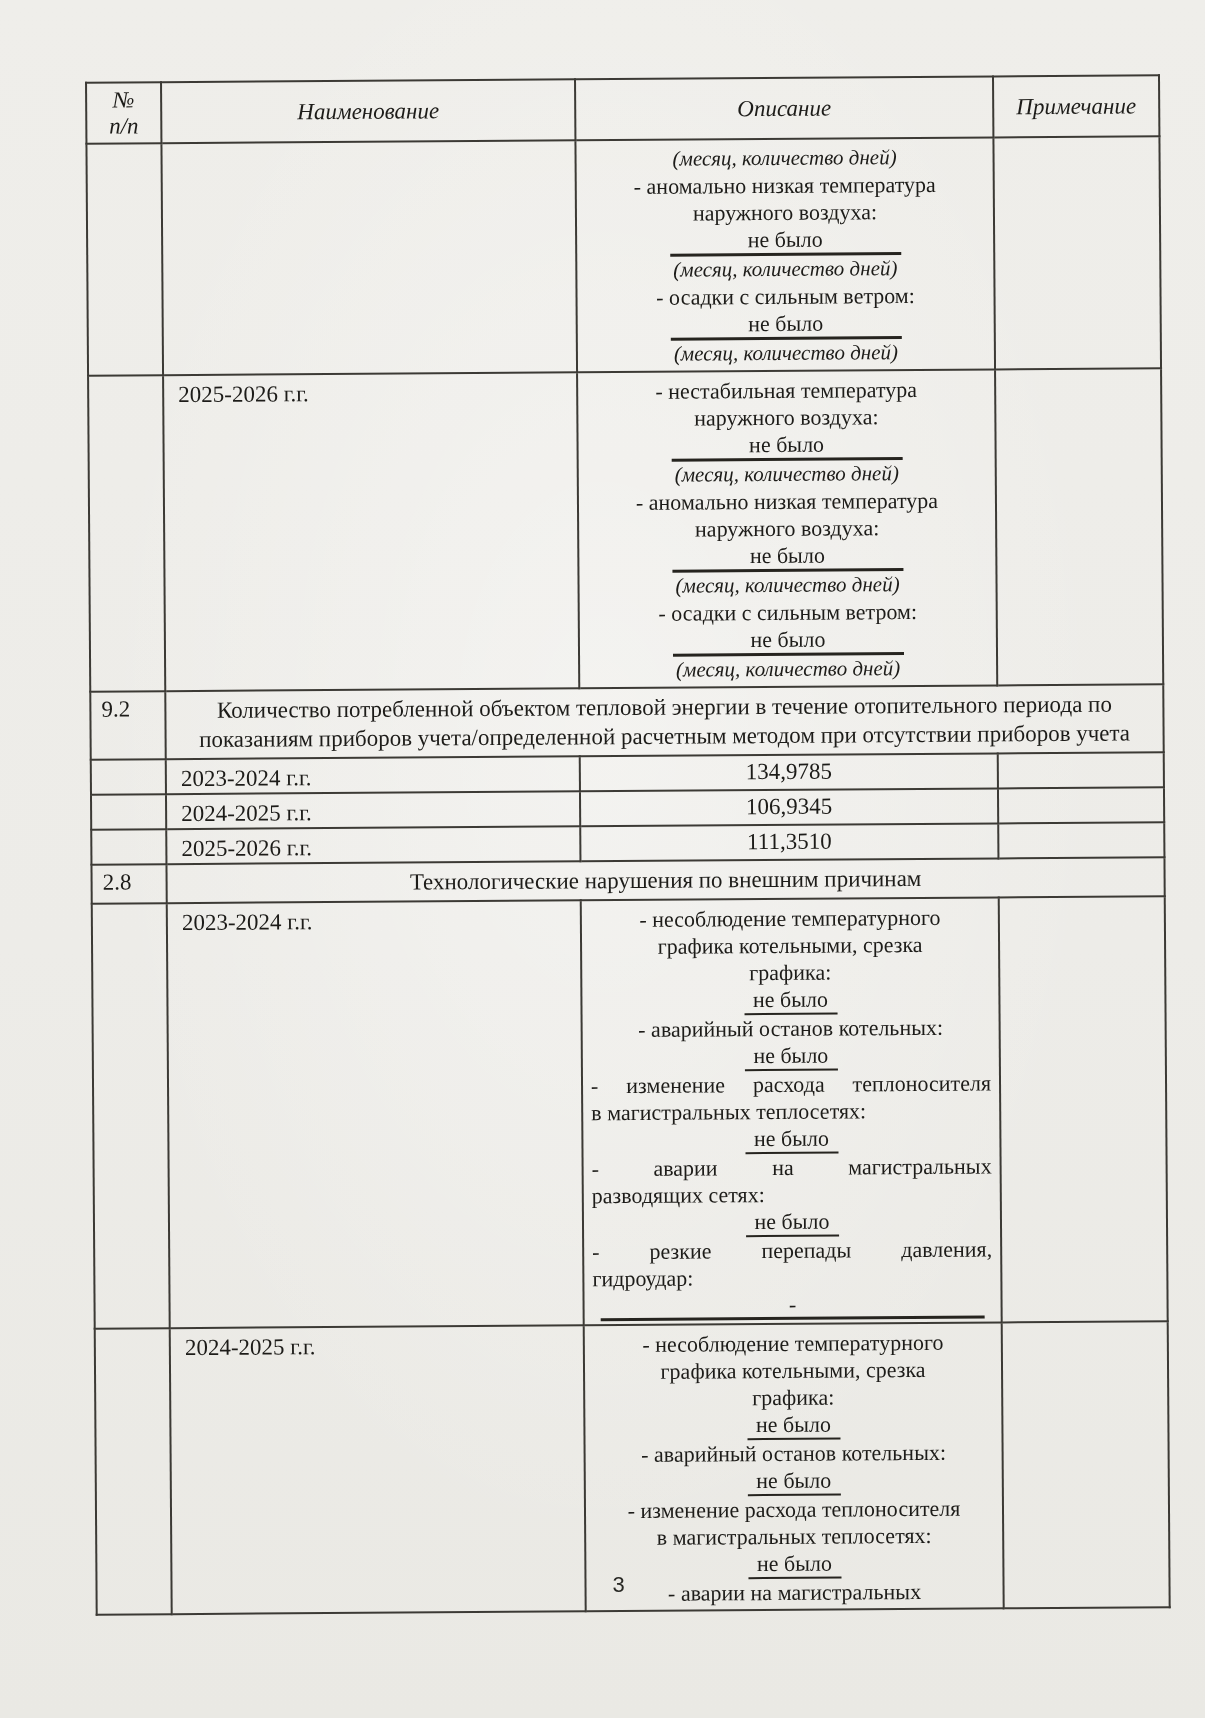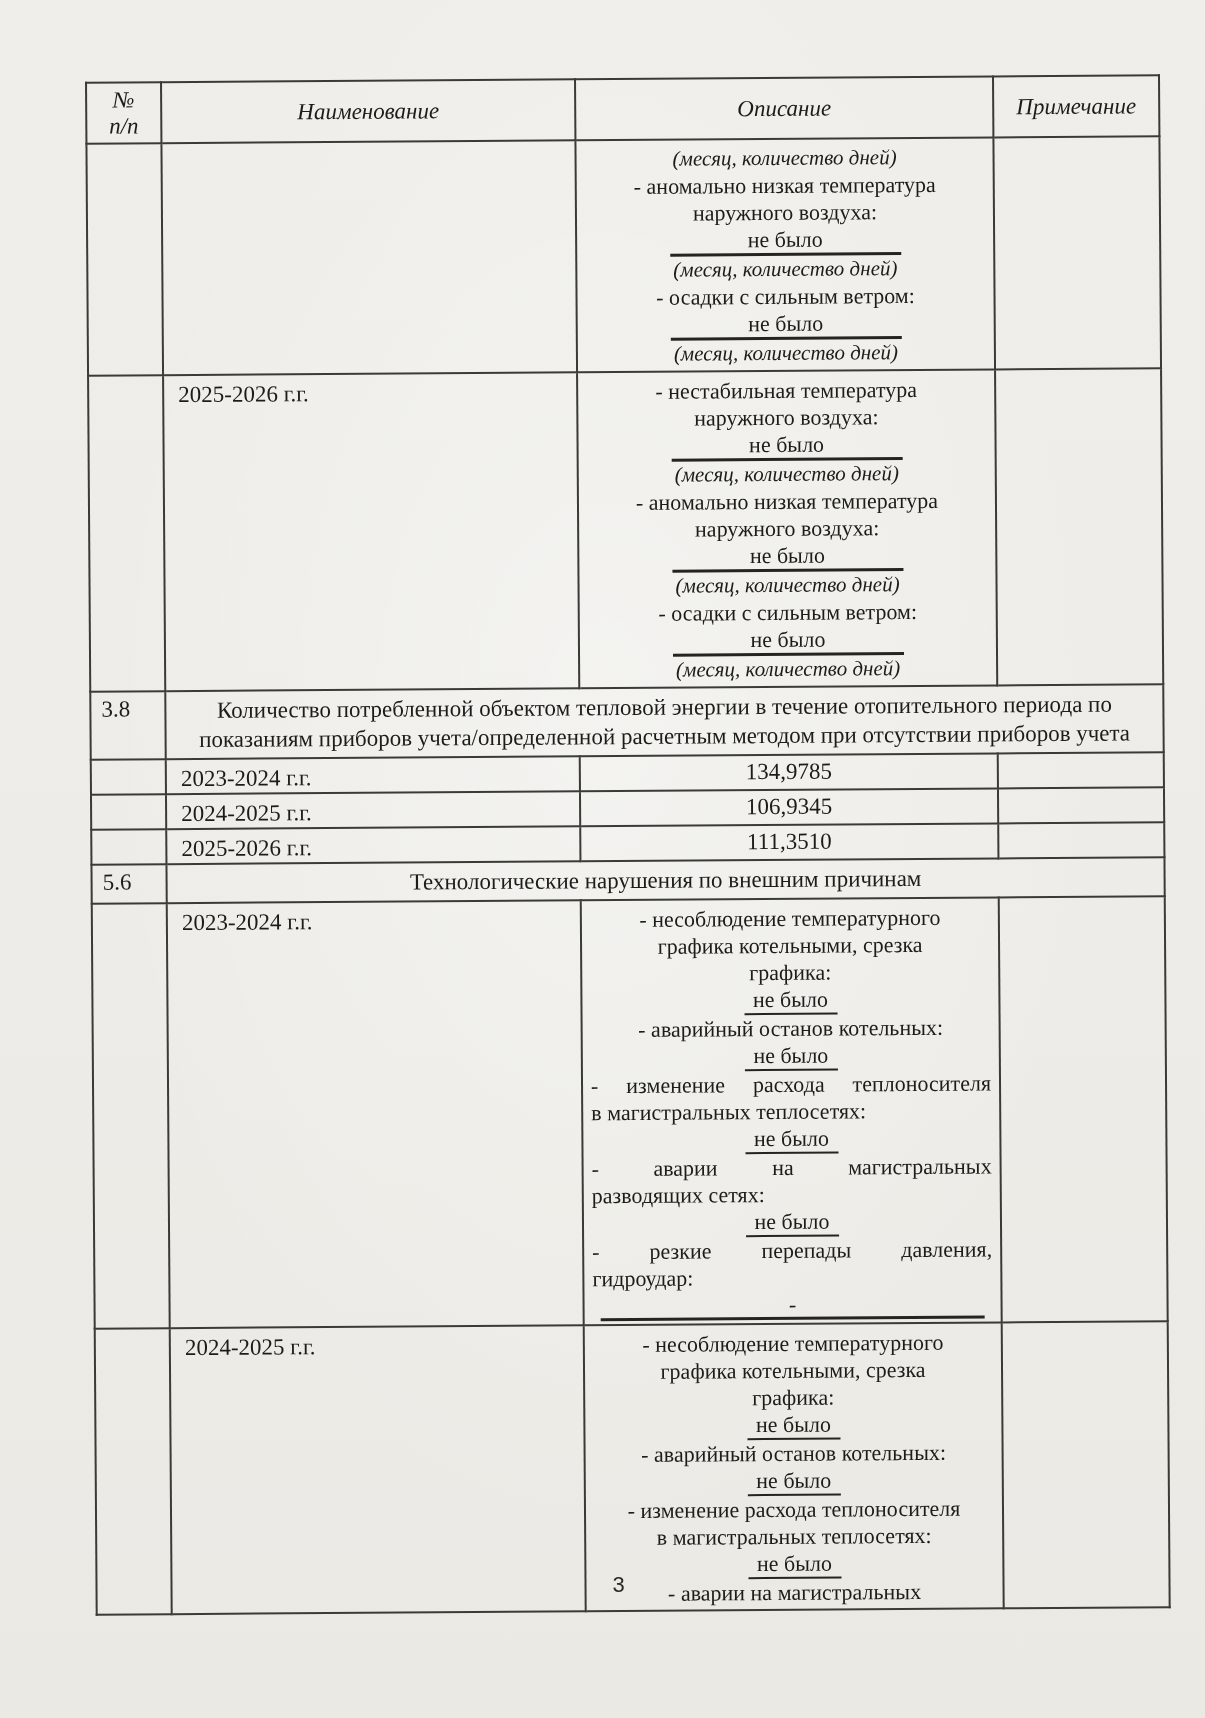--- a/index.html
+++ b/index.html
@@ -161,21 +161,21 @@
             <div class="ln"><span class="ulw">не было</span></div>
             <div class="ln it">(месяц, количество дней)</div>
             <div class="ln">- осадки с сильным ветром:</div>
             <div class="ln"><span class="ulw">не было</span></div>
             <div class="ln it">(месяц, количество дней)</div>
           </td>
           <td class="notecell"></td>
         </tr>
 
         <tr>
-          <td class="numcell">3.8</td>
+          <td class="numcell">9.2</td>
           <td class="merged" colspan="3">Количество потребленной объектом тепловой энергии в течение отопительного периода по показаниям приборов учета/определенной расчетным методом при отсутствии приборов учета</td>
         </tr>
 
         <tr class="r-data">
           <td class="numcell"></td>
           <td class="yearcell">2023-2024 г.г.</td>
           <td class="valuecell">134,9785</td>
           <td class="notecell"></td>
         </tr>
         <tr class="r-data">
@@ -185,21 +185,21 @@
           <td class="notecell"></td>
         </tr>
         <tr class="r-data">
           <td class="numcell"></td>
           <td class="yearcell">2025-2026 г.г.</td>
           <td class="valuecell">111,3510</td>
           <td class="notecell"></td>
         </tr>
 
         <tr class="r-56">
-          <td class="numcell">5.6</td>
+          <td class="numcell">2.8</td>
           <td class="merged" colspan="3">Технологические нарушения по внешним причинам</td>
         </tr>
 
         <tr>
           <td class="numcell"></td>
           <td class="yearcell">2023-2024 г.г.</td>
           <td class="desc">
             <div class="ln">- несоблюдение температурного</div>
             <div class="ln">графика котельными, срезка</div>
             <div class="ln">графика:</div>

